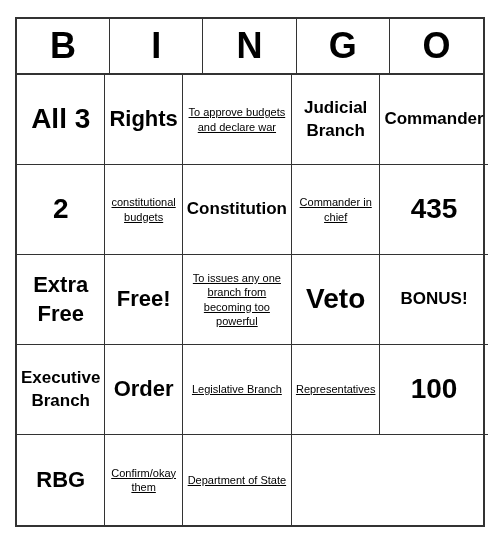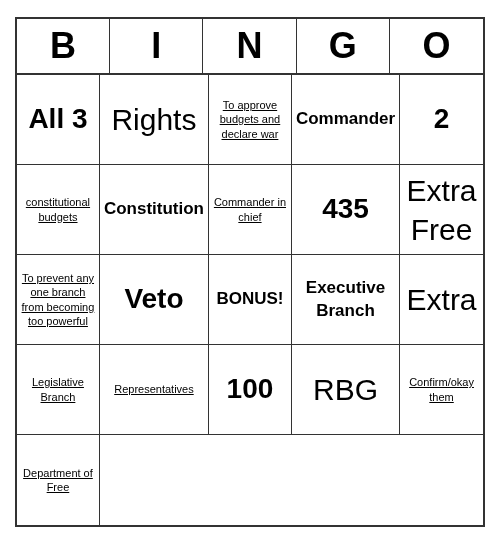--- a/index.html
+++ b/index.html
@@ -62,22 +62,22 @@
 
     .bingo-cell:nth-child(5n) {
       border-right: none;
     }
 
     .bingo-cell:nth-child(n+21) {
       border-bottom: none;
     }
 
     .bingo-cell.large-text {
-      font-size: 30px;
-      font-weight: normal;
+      font-size: 22px;
+      font-weight: bold;
     }
 
     .bingo-cell.xlarge-text {
       font-size: 28px;
       font-weight: bold;
     }
 
     .bingo-cell.medium-text {
       font-size: 17px;
       font-weight: bold;
@@ -96,32 +96,34 @@
   <div class="bingo-header-cell">B</div>
       <div class="bingo-header-cell">I</div>
       <div class="bingo-header-cell">N</div>
       <div class="bingo-header-cell">G</div>
       <div class="bingo-header-cell">O</div>
     </div>
   <div class="bingo-grid">
   <div class="bingo-cell xlarge-text">All 3</div>
       <div class="bingo-cell large-text">Rights</div>
       <div class="bingo-cell small-text">To approve budgets and declare war</div>
+      <div class="bingo-cell medium-text">Judicial Branch</div>
       <div class="bingo-cell medium-text">Commander</div>
       <div class="bingo-cell xlarge-text">2</div>
       <div class="bingo-cell small-text">constitutional budgets</div>
       <div class="bingo-cell medium-text">Constitution</div>
       <div class="bingo-cell small-text">Commander in chief</div>
       <div class="bingo-cell xlarge-text">435</div>
       <div class="bingo-cell large-text">Extra Free</div>
-      <div class="bingo-cell small-text">To prevent any one branch from becoming too powerful</div>
+      <div class="bingo-cell large-text">Free!</div>
+      <div class="bingo-cell small-text">To issues any one branch from becoming too powerful</div>
       <div class="bingo-cell xlarge-text">Veto</div>
       <div class="bingo-cell medium-text">BONUS!</div>
       <div class="bingo-cell medium-text">Executive Branch</div>
-      <div class="bingo-cell large-text">Extra</div>
+      <div class="bingo-cell large-text">Order</div>
       <div class="bingo-cell small-text">Legislative Branch</div>
       <div class="bingo-cell small-text">Representatives</div>
       <div class="bingo-cell xlarge-text">100</div>
       <div class="bingo-cell large-text">RBG</div>
       <div class="bingo-cell small-text">Confirm/okay them</div>
-      <div class="bingo-cell small-text">Department of Free</div>
+      <div class="bingo-cell small-text">Department of State</div>
     </div>
 </div>
 
 </body></html>

